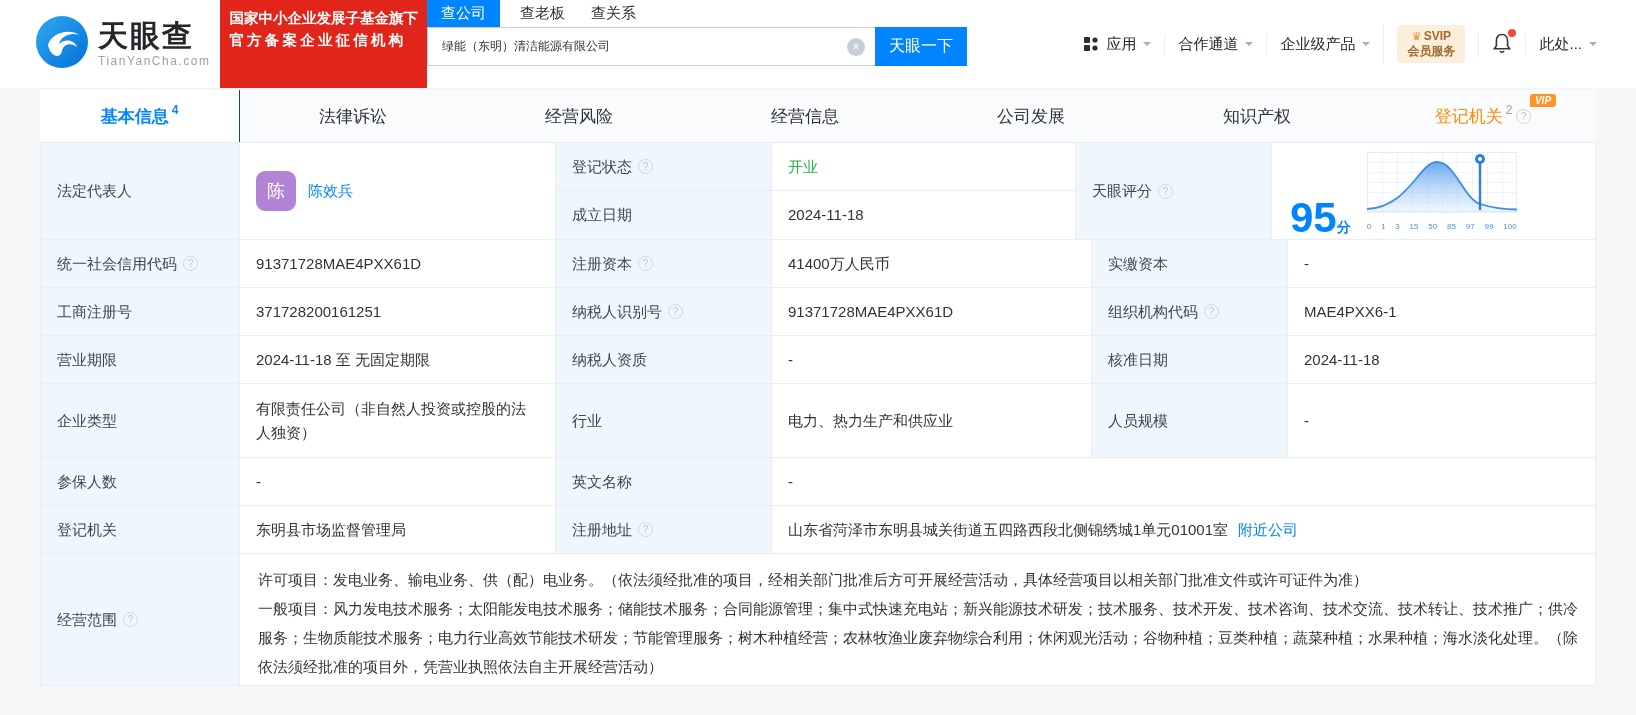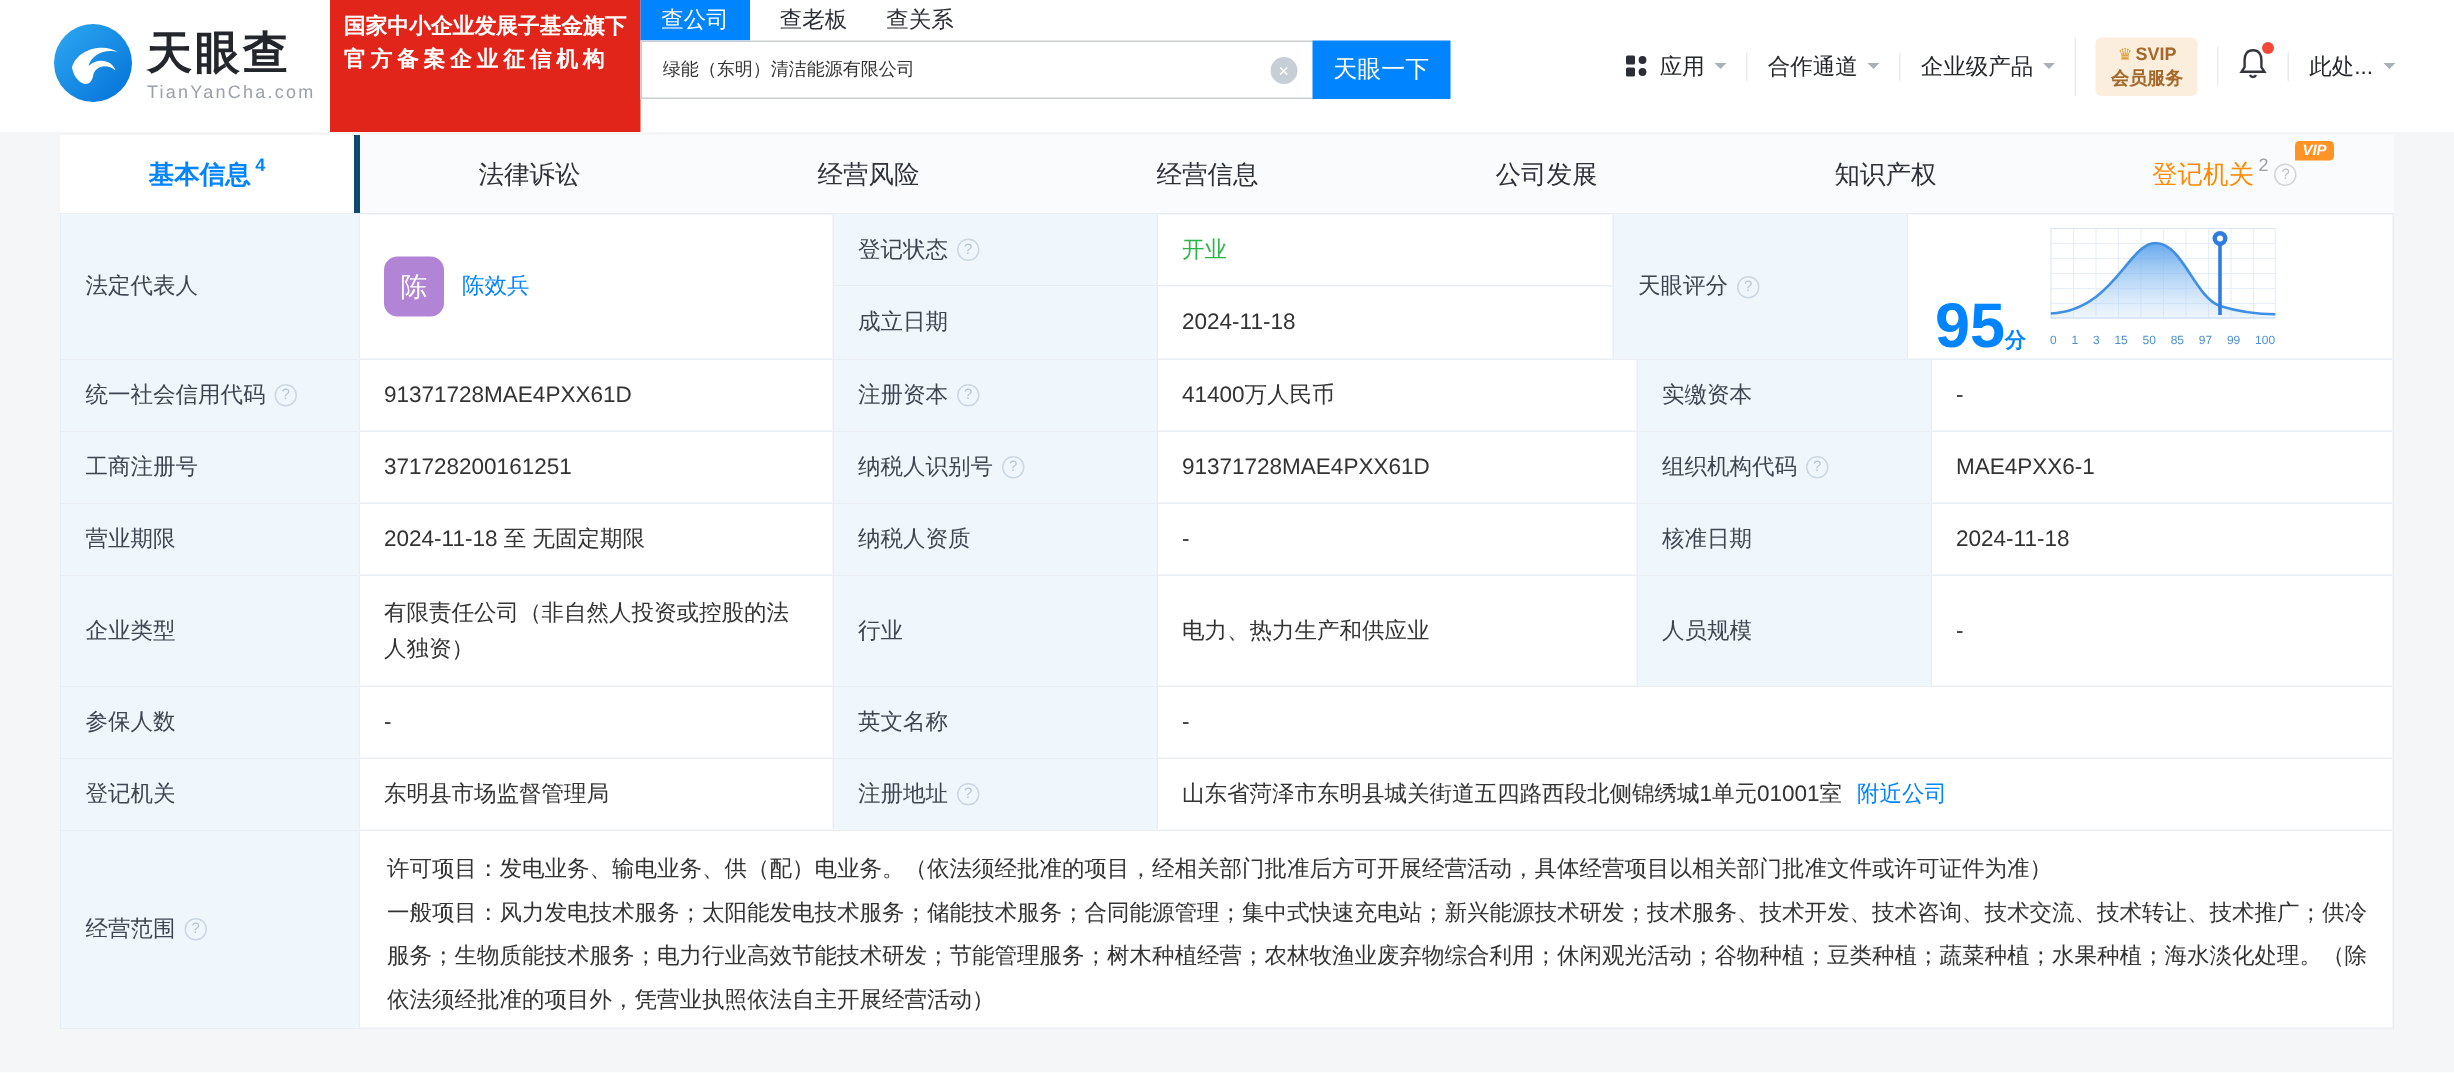--- a/index.html
+++ b/index.html
@@ -31,21 +31,21 @@
   .caret { width:0; height:0; border:4px solid transparent; border-top-color:#a9b0b8; margin-left:7px; margin-top:4px; }
   .apps-ic { margin-right:7px; display:inline-flex; }
   .vip-card { background:#fbeedd; border-radius:4px; padding:4px 10px; text-align:center; color:#a4682a; font-weight:bold; font-size:12px; line-height:15px; cursor:pointer; }
   .vip-card .crown { color:#dd9c36; font-size:11px; margin-right:2px; }
   .bell-wrap { position:relative; display:inline-flex; }
   .bell-dot { position:absolute; top:-3px; right:-4px; width:8px; height:8px; border-radius:50%; background:#f5483b; }
 
   
   .tabbar { position:absolute; top:90px; left:40px; width:1556px; height:52px; display:flex; background:#fafbfc; }
   .tab { flex:1; display:flex; align-items:center; justify-content:center; font-size:17px; color:#2d3138; cursor:pointer; position:relative; }
-  .tab.active { flex:none; width:200px; background:#fff; color:#0084ff; font-weight:bold; border-right:4px solid #0c4a6e; }
+  .tab.active { flex:none; width:200px; background:#fff; color:#0084ff; font-weight:bold; border-right:1px solid #0c4a6e; }
   .tab-count { font-size:12px; margin-left:3px; position:relative; top:-6px; }
   .tab-count.blue { color:#0084ff; }
   .tab-count.gray { color:#9aa0a6; font-weight:normal; }
   .tab.history { color:#ff8a00; }
   .tab-vip { position:absolute; top:4px; margin-left:120px; background:#ff9326; color:#fff; font-size:10px; font-style:italic; font-weight:bold; padding:1px 5px; border-radius:3px 3px 3px 0; }
 
   
   .table { position:absolute; top:142px; left:40px; width:1556px; background:#fff; border:1px solid #e9eef4; border-bottom:none; }
   .trow { display:flex; border-bottom:1px solid #e9eef4; }
   .cell { padding:0 16px; display:flex; align-items:center; font-size:15px; color:#333; border-right:1px solid #e9eef4; line-height:24px; }

